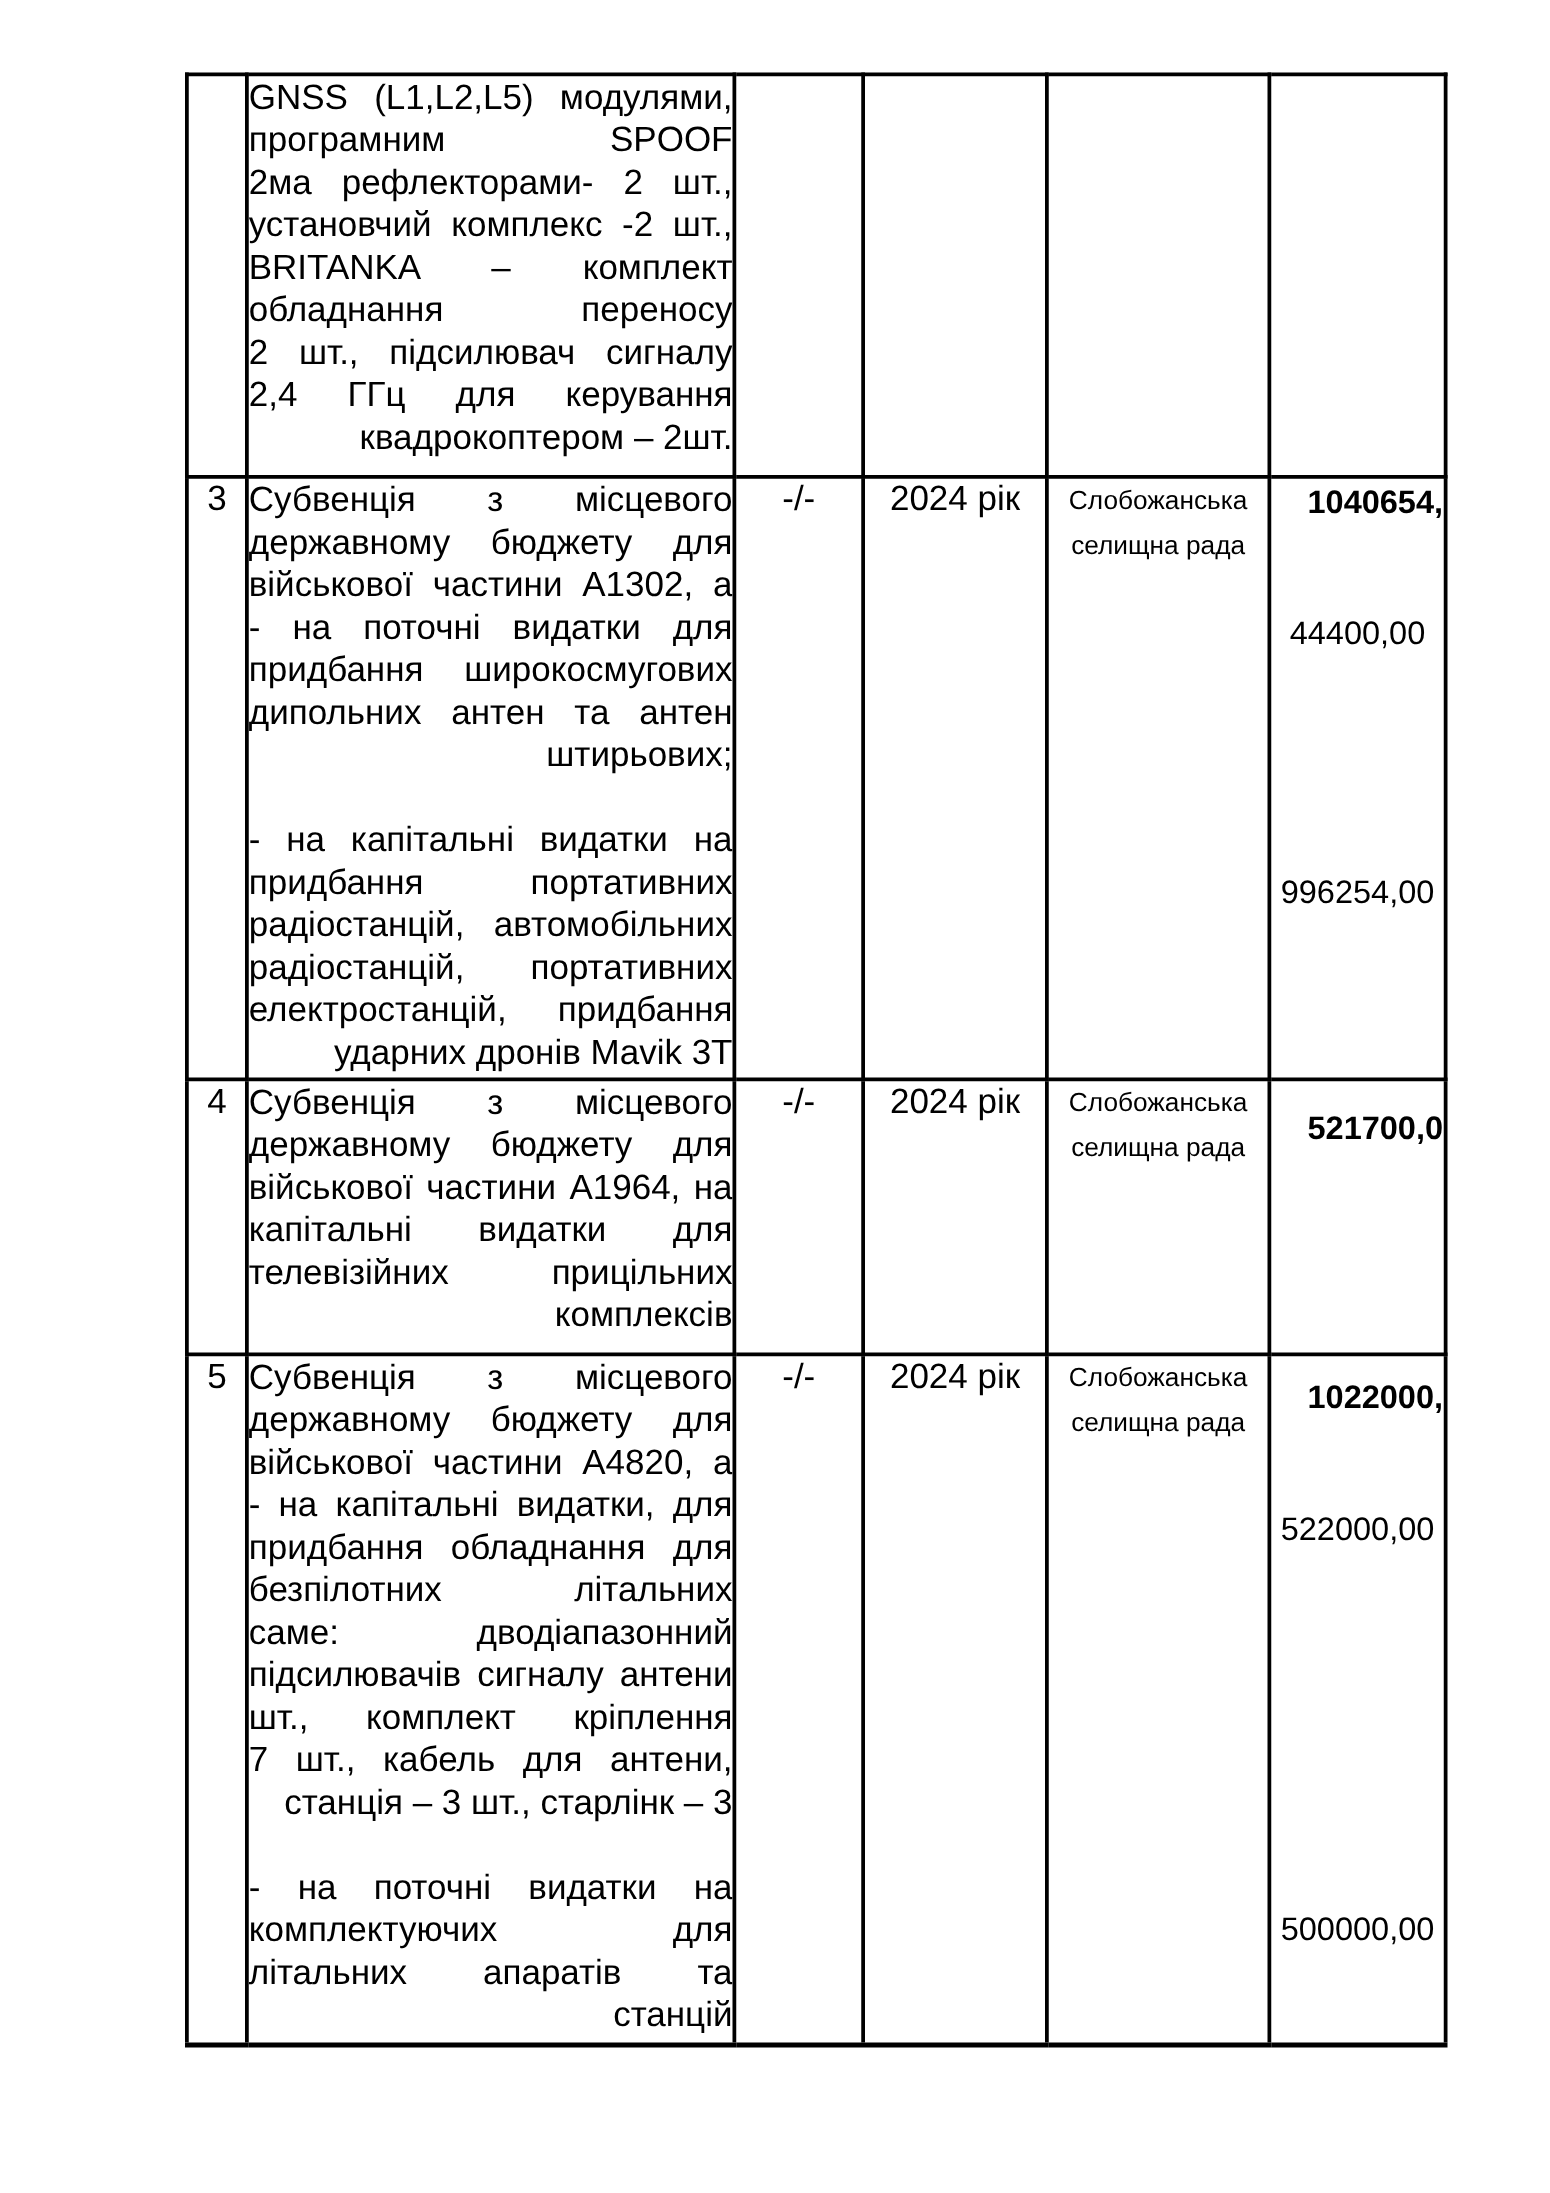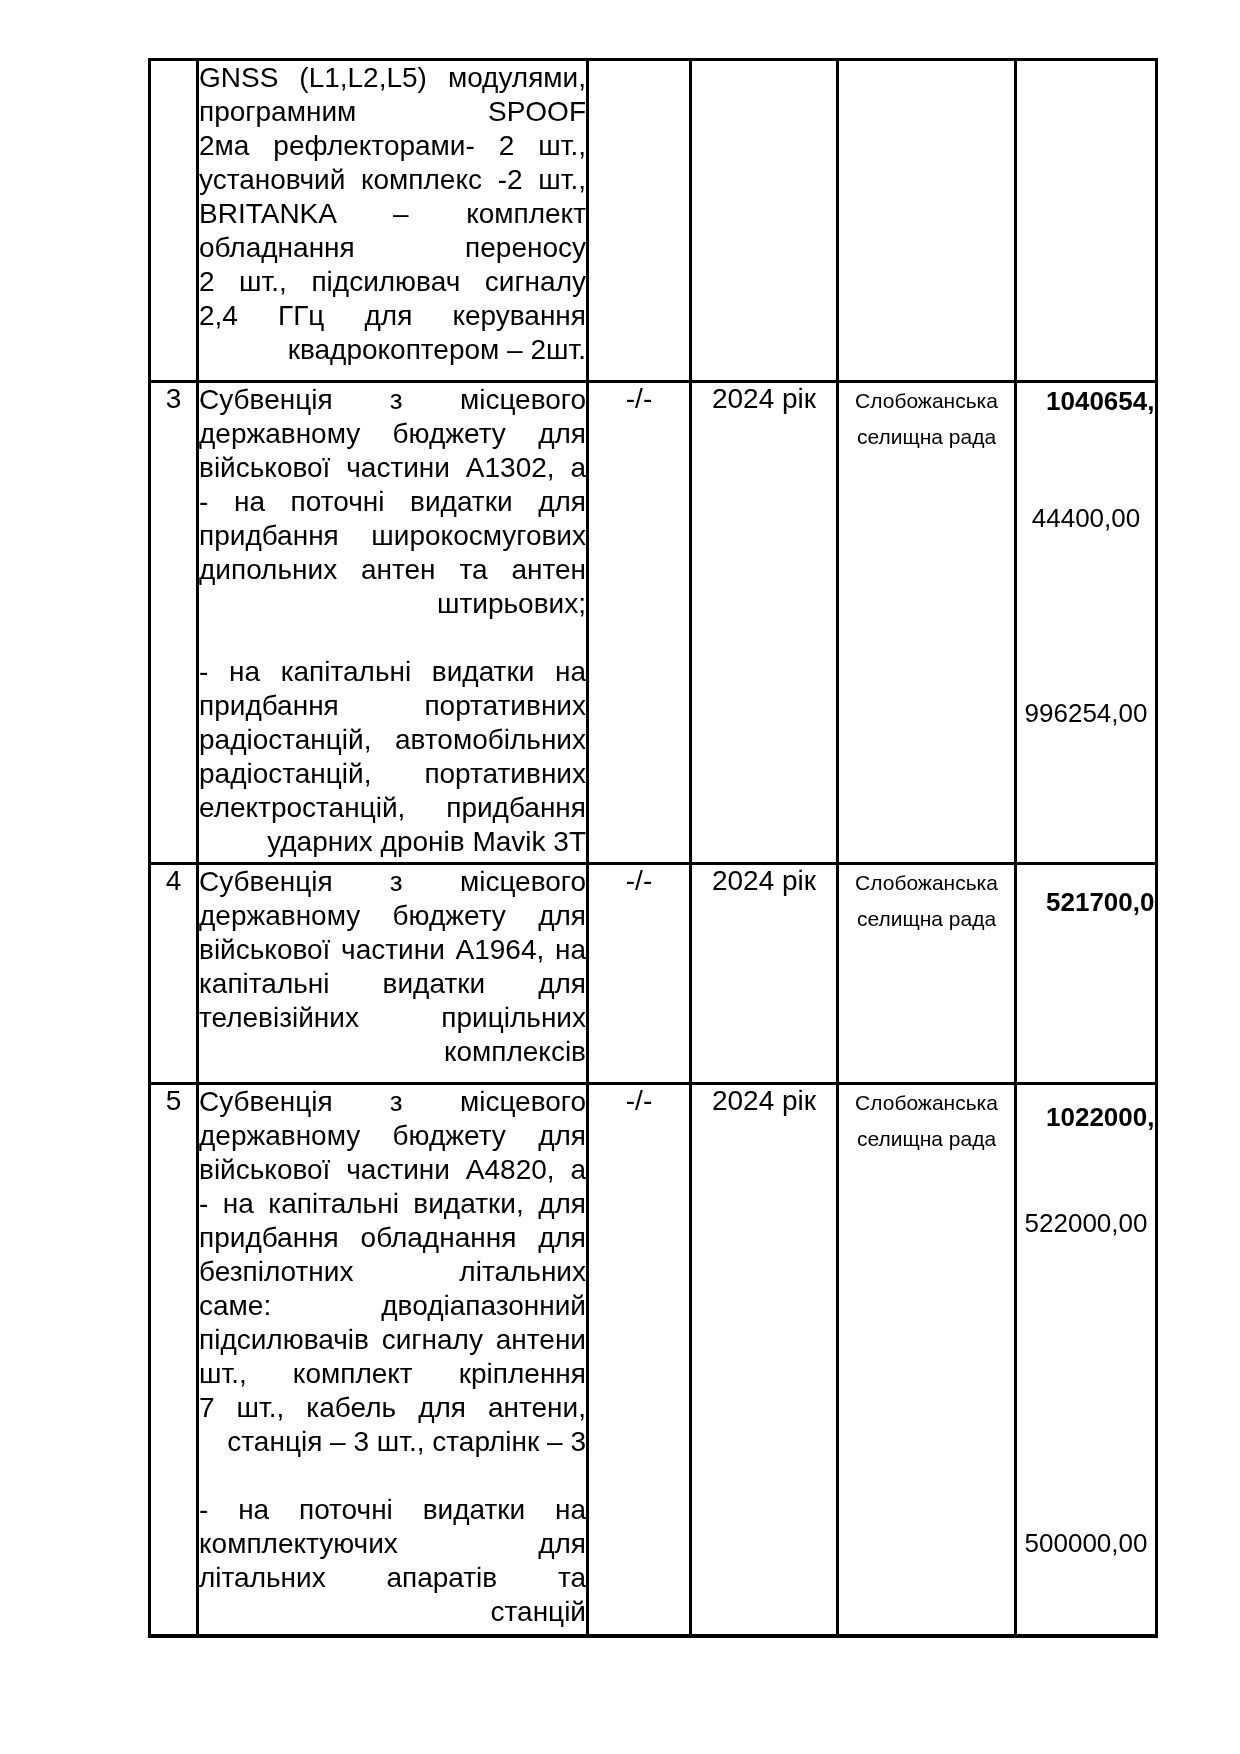--- a/index.html
+++ b/index.html
@@ -133,21 +133,21 @@
             <div class="desc-line l">ударних дронів Mavik 3T</div>
           </td>
           <td class="basis-cell">-/-</td>
           <td class="period-cell">2024 рік</td>
           <td class="recipient-cell">
             <div>Слобожанська</div>
             <div>селищна рада</div>
           </td>
           <td class="amount-cell">
             <div class="amount bold" style="top: 2px;">1040654,00</div>
-            <div class="amount" style="top: 107px; margin-top: 12px;">44400,00</div>
+            <div class="amount" style="top: 107px;">44400,00</div>
             <div class="amount" style="top: 314px; text-align: center;">996254,00</div>
           </td>
         </tr>
         <tr style="height: 220px;">
           <td class="num-cell">4</td>
           <td class="desc-cell">
             <div class="desc-line j">Субвенція з місцевого бюджету</div>
             <div class="desc-line j">державному бюджету для</div>
             <div class="desc-line j">військової частини А1964, на</div>
             <div class="desc-line j">капітальні видатки для придбання</div>

